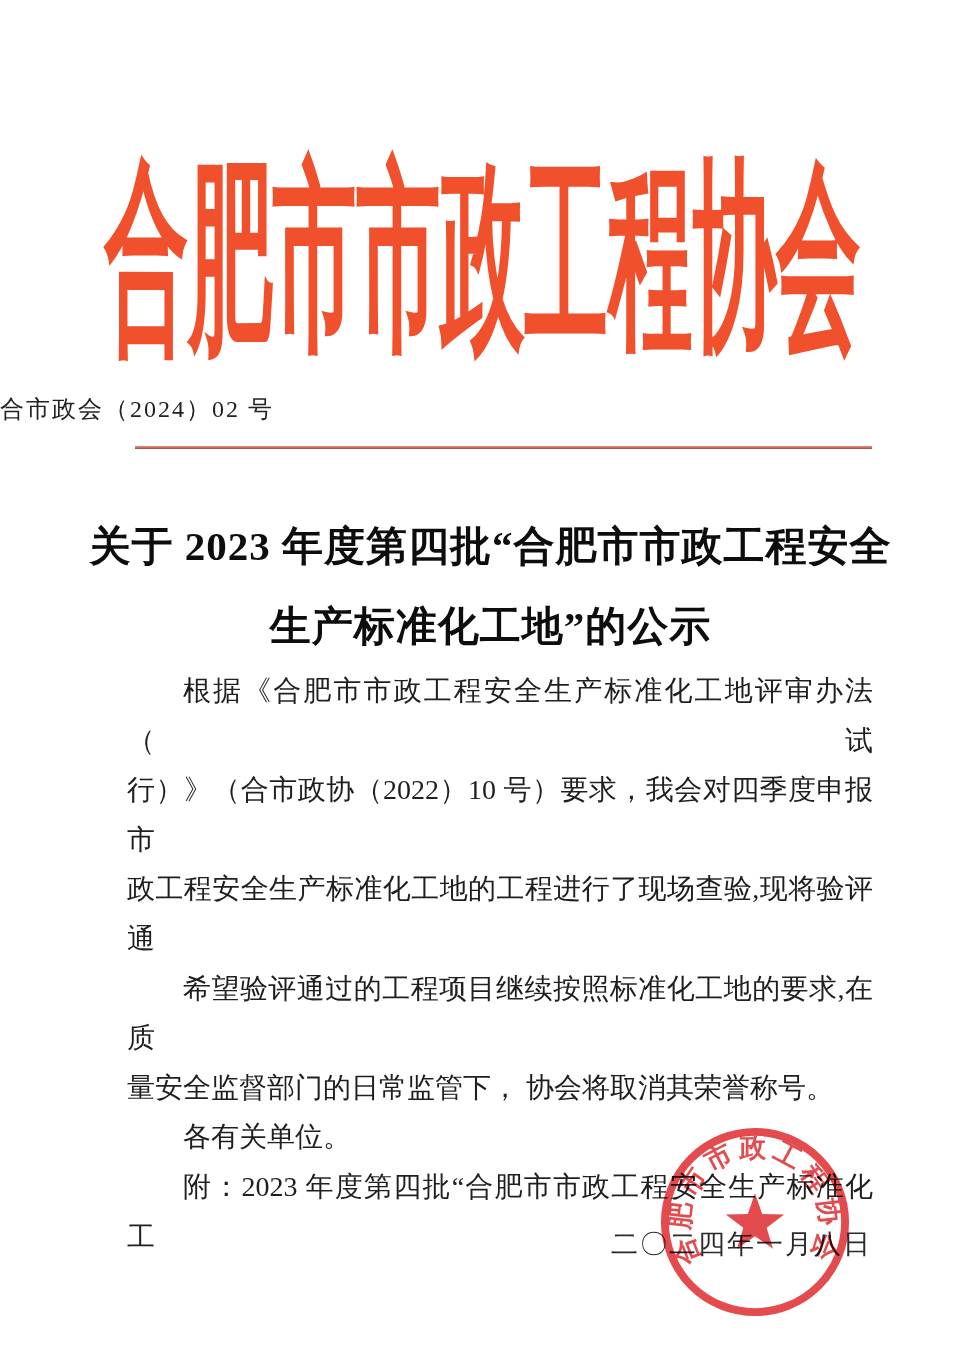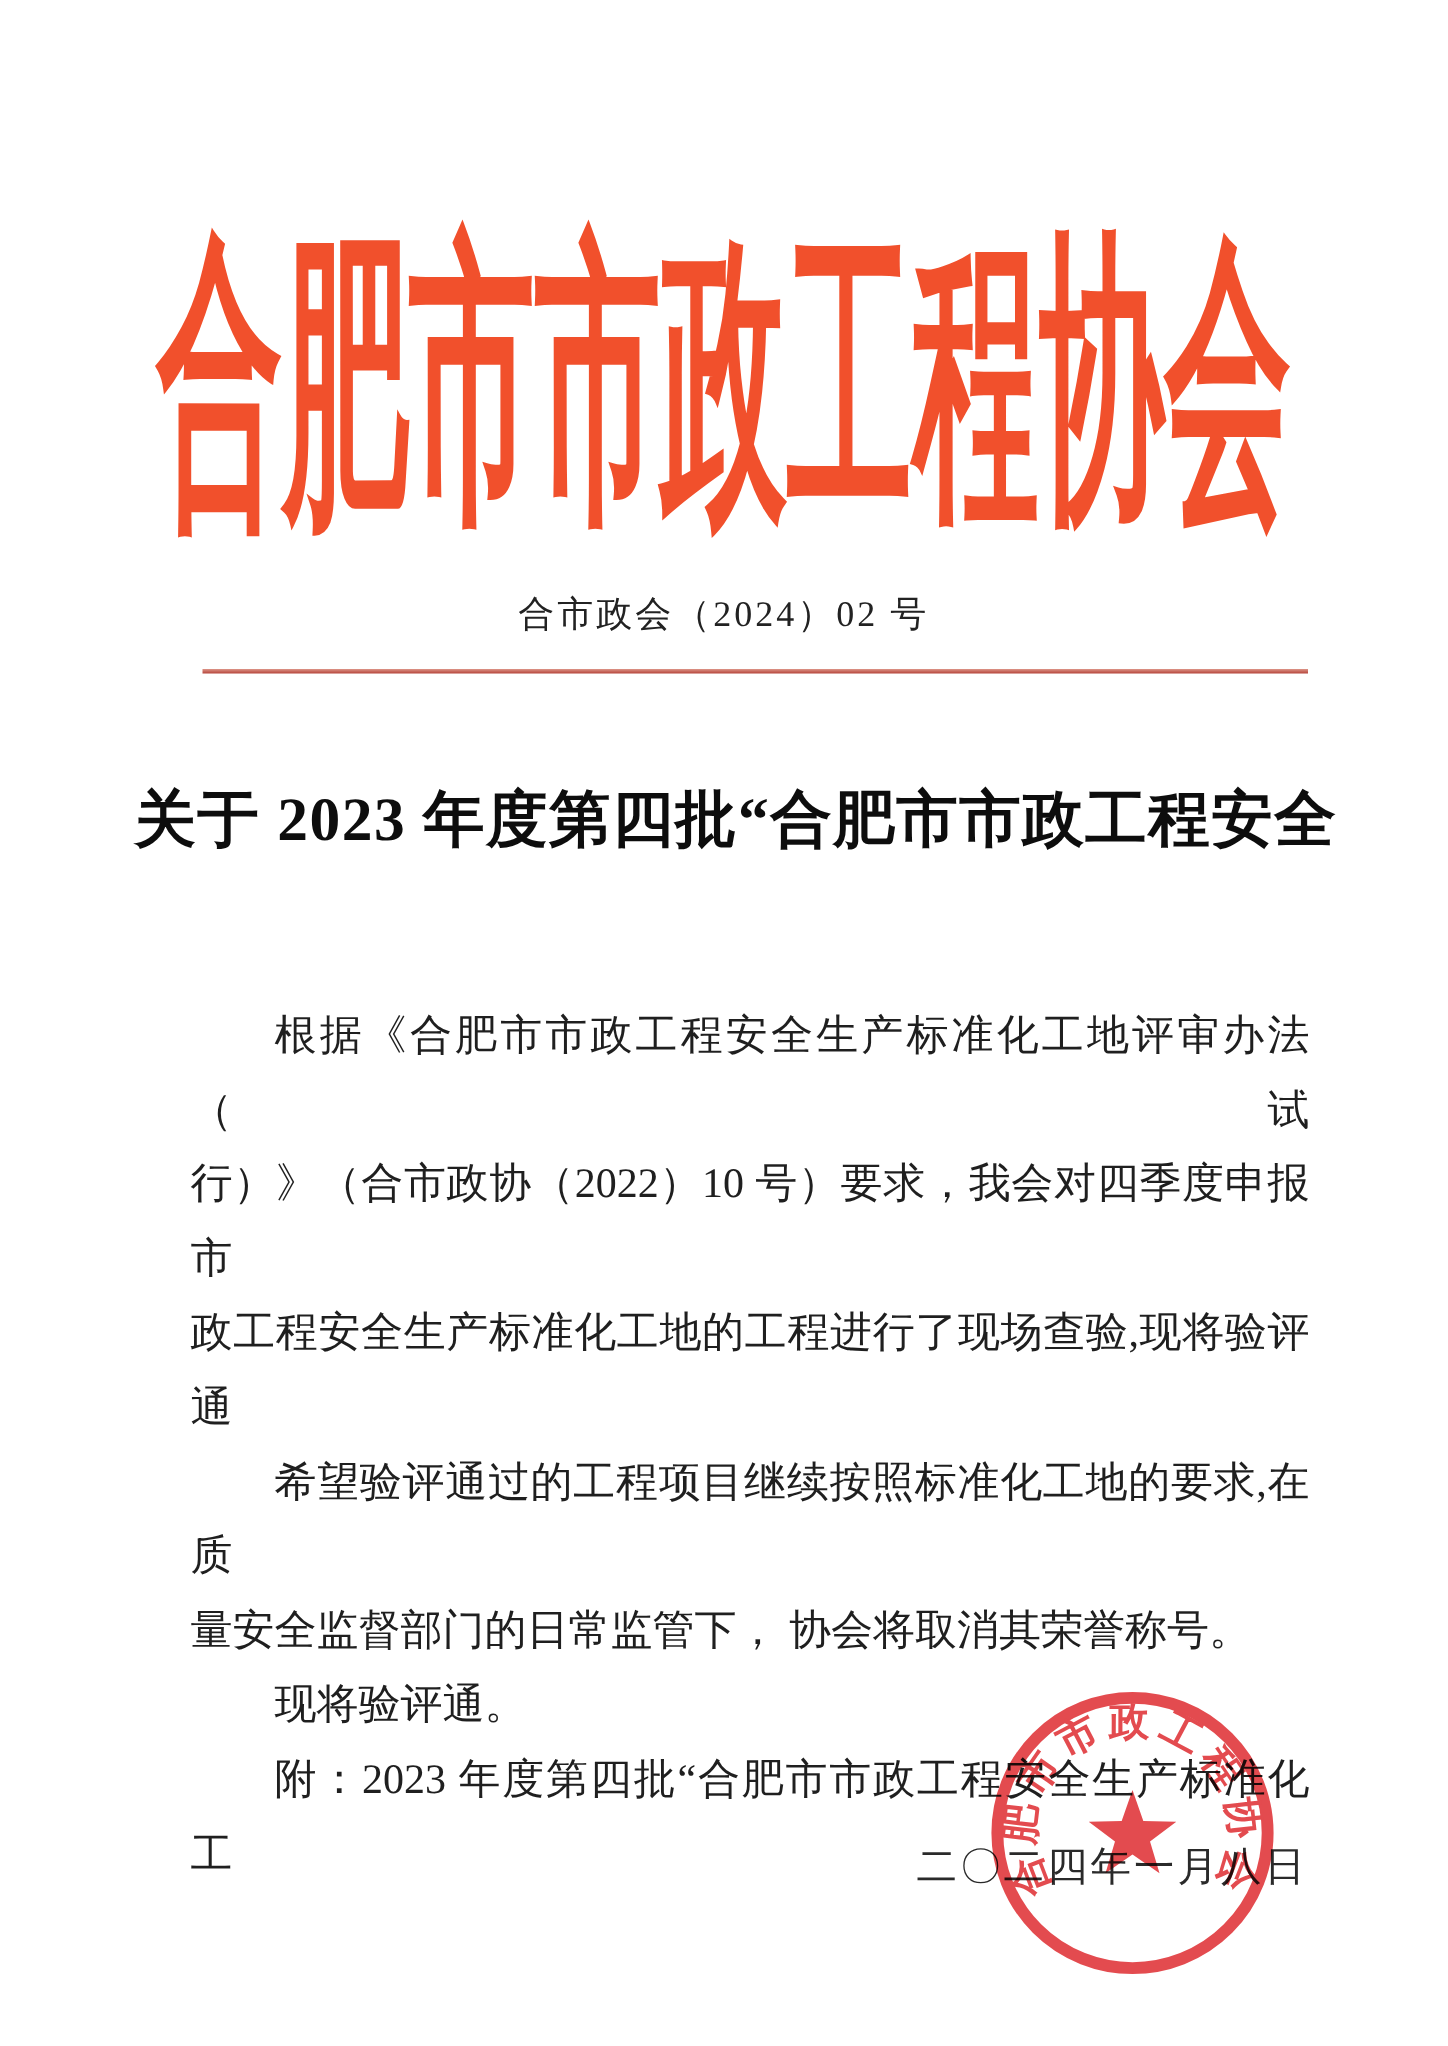--- a/index.html
+++ b/index.html
@@ -30,21 +30,21 @@
     letter-spacing:0px;
     color:var(--header-orange);
     transform:scaleY(2.45);
     transform-origin:center;
     white-space:nowrap;
     line-height:1;
   }
   
   .doc-number{
     position:absolute;top:393px;left:0;right:0;
-    text-align:center;
+    text-align:left;
     font-size:24px;
     letter-spacing:2px;
     color:#222;
   }
   
   .divider{
     position:absolute;top:446px;left:135px;width:737px;height:3px;
     background:linear-gradient(#dd9588,var(--divider-red));
   }
   
@@ -102,29 +102,30 @@
   <div class="masthead">
     <span class="org">合肥市市政工程协会</span>
   </div>
 
   <div class="doc-number">合市政会（2024）02 号</div>
 
   <div class="divider"></div>
 
   <div class="title">
     <div>关于 2023 年度第四批“合肥市市政工程安全</div>
+    <div>生产标准化工地”的公示</div>
   </div>
 
   <div class="bodytext">
     <div class="line indent just">根据《合肥市市政工程安全生产标准化工地评审办法（试</div>
     <div class="line just">行）》（合市政协（2022）10 号）要求，我会对四季度申报市</div>
     <div class="line just">政工程安全生产标准化工地的工程进行了现场查验,现将验评通</div>
     <div class="line indent just">希望验评通过的工程项目继续按照标准化工地的要求,在质</div>
     <div class="line">量安全监督部门的日常监管下， 协会将取消其荣誉称号。</div>
-    <div class="line indent">现将验评通。</div>
+    <div class="line indent">各有关单位。</div>
     <div class="line indent just">附：2023 年度第四批“合肥市市政工程安全生产标准化工</div>
 
   </div>
 
   <div class="doc-date">二〇二四年一月八日</div>
 
   <svg class="seal" viewBox="0 0 200 200" xmlns="http://www.w3.org/2000/svg">
     <defs>
       <path id="sealArc" d="M 45.9,137.9 A 66,66 0 1 1 154.1,137.9" fill="none"></path>
     </defs>

